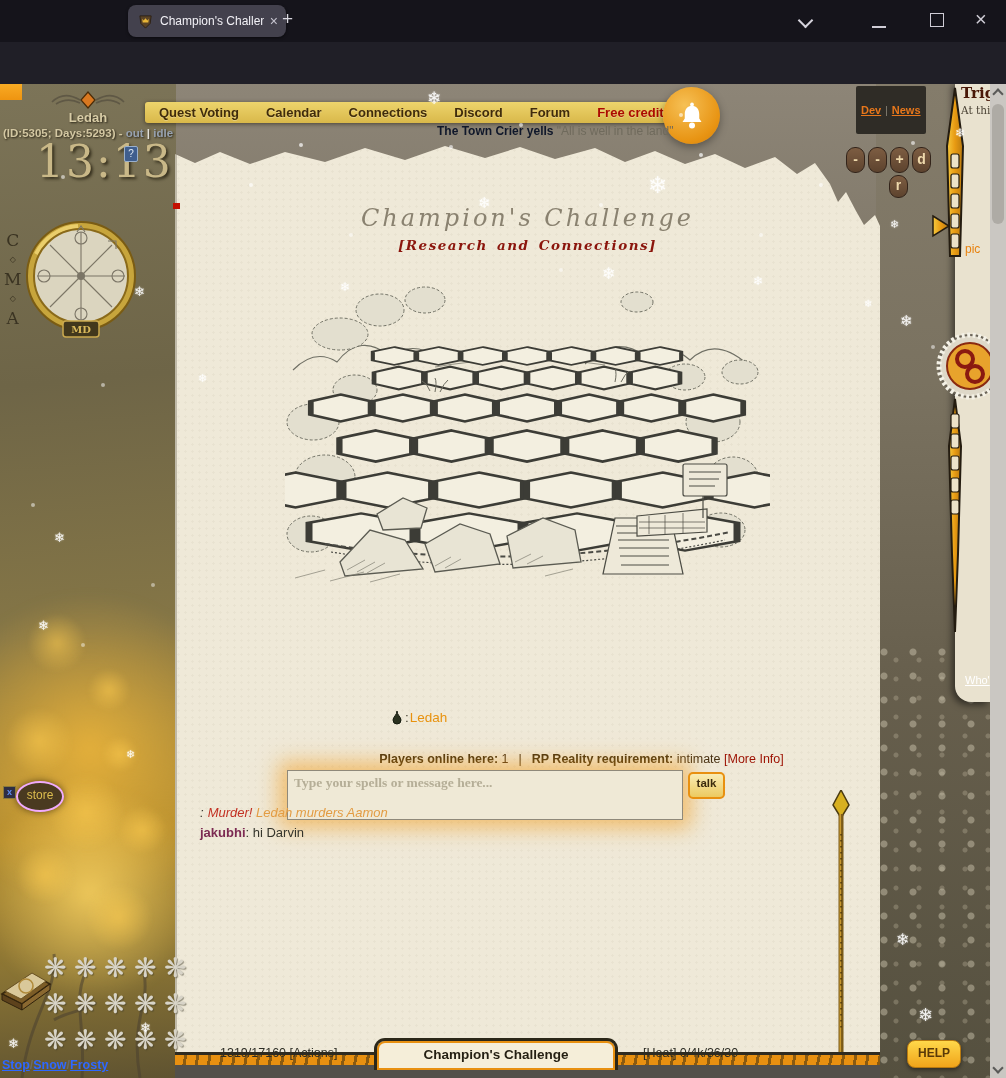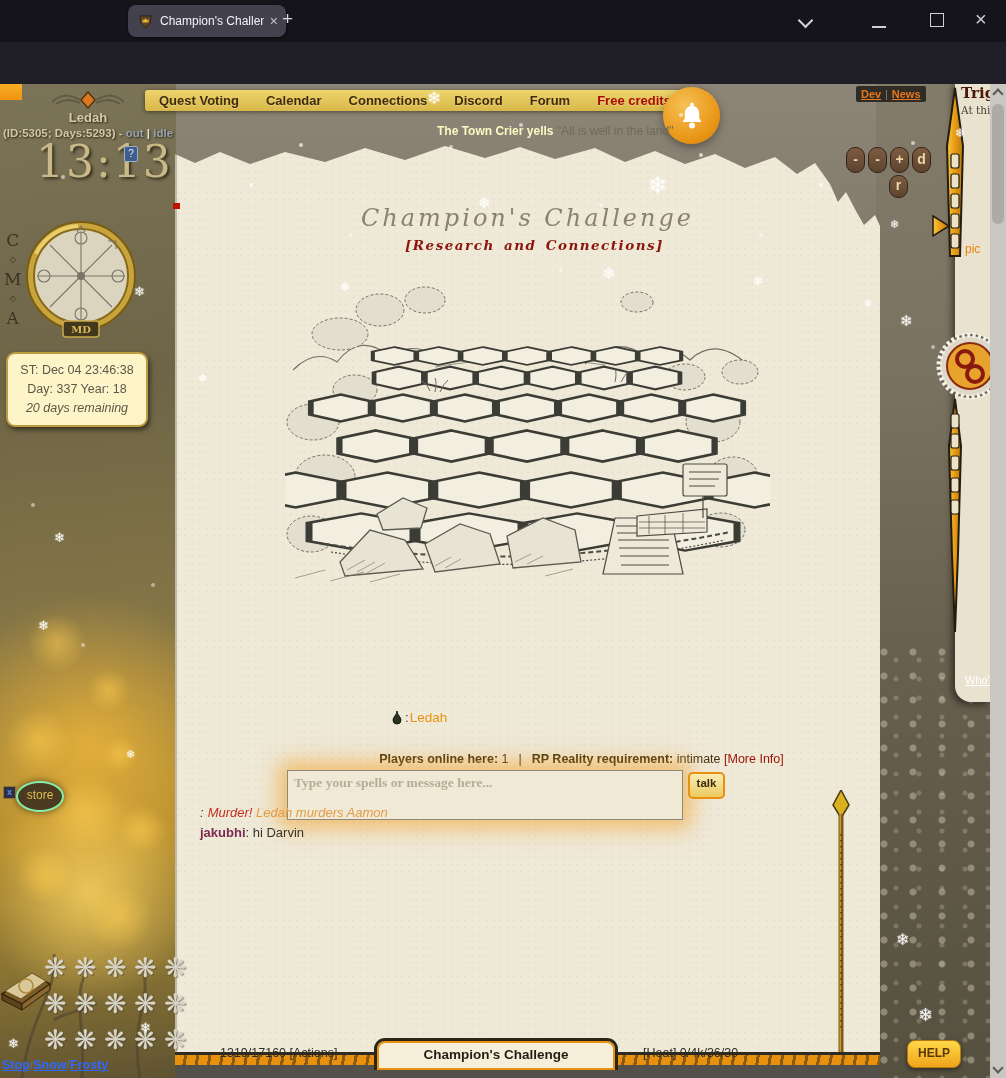--- a/index.html
+++ b/index.html
@@ -38,58 +38,58 @@
   #glow2{left:-20px;top:700px;width:220px;height:220px;border-radius:50%;background:radial-gradient(circle,rgba(255,215,100,.8),rgba(255,215,100,0) 70%);filter:blur(4px);}
   .bokeh{border-radius:50%;background:radial-gradient(circle,rgba(255,205,80,.55),rgba(255,205,80,0) 72%);filter:blur(2px);}
   #rightsb{left:876px;top:0;width:130px;height:994px;background:linear-gradient(#847c6b 0%,#7a7260 30%,#675f4d 60%,#55503f 100%);}
   #foam{left:876px;top:560px;width:130px;height:434px;background-image:radial-gradient(circle at 8px 8px,rgba(225,217,194,.5) 0 3px,transparent 4px),radial-gradient(circle at 20px 16px,rgba(210,200,175,.35) 0 2px,transparent 3px);background-size:29px 24px,23px 19px;opacity:.8;}
   #headband{left:140px;top:0;width:740px;height:150px;background:linear-gradient(#8d8577,#837b6c);}
   
   #paper{left:175px;top:0;width:705px;height:994px;background:#efe9d8;background-image:radial-gradient(rgba(185,176,152,.12) 1px,transparent 1.3px);background-size:7px 7px;clip-path:polygon(0 70px,20px 79px,45px 68px,75px 80px,110px 68px,150px 78px,190px 64px,230px 76px,270px 62px,310px 74px,345px 63px,380px 75px,420px 64px,450px 78px,480px 67px,510px 80px,540px 70px,570px 84px,600px 73px,622px 90px,640px 79px,655px 100px,663px 118px,671px 108px,681px 127px,689px 141px,700px 131px,705px 142px,705px 994px,0 994px);filter:drop-shadow(0 -2px 5px rgba(35,28,14,.7));}
   #paper:after{content:"";position:absolute;left:0;top:64px;width:2px;height:930px;background:rgba(70,62,44,.28);}
   #orangenotch{left:0;top:0;width:22px;height:16px;background:linear-gradient(#f8ab24,#ef9410);}
   
-  #navbar{left:145px;top:6px;height:21px;background:linear-gradient(#edd46c,#d9b84a);border-radius:3px;box-shadow:0 1px 4px rgba(20,15,5,.55);display:flex;align-items:center;padding:0 14px;}
+  #navbar{left:145px;top:18px;height:21px;background:linear-gradient(#edd46c,#d9b84a);border-radius:3px;box-shadow:0 1px 4px rgba(20,15,5,.55);display:flex;align-items:center;padding:0 14px;}
   #navbar span{font-weight:bold;font-size:13px;color:#402c0b;margin-right:27px;white-space:nowrap;text-shadow:0 1px 0 rgba(255,255,255,.25);}
   #navbar .red{color:#ab0a00;margin-right:0;}
-  #devnews{left:856px;top:2px;background:#2f2c26;border-radius:2px;padding:2px 5px;display:flex;gap:4px;align-items:center;}
+  #devnews{left:856px;top:2px;background:#2f2c26;border-radius:2px;padding:18px 5px;display:flex;gap:4px;align-items:center;}
   #devnews a{color:#e8771b;font-size:11px;font-weight:bold;text-decoration:underline;}
   #devnews .sep{color:#8a8578;font-size:10px;}
   #bell{left:663px;top:3px;width:57px;height:57px;border-radius:50%;background:radial-gradient(circle at 38% 32%,#f6c055,#e89413 68%,#d57e08);box-shadow:0 3px 8px rgba(0,0,0,.35);display:flex;align-items:center;justify-content:center;}
   #crier{left:437px;top:40px;font-size:12px;color:#6f6a5c;white-space:nowrap;}
-  #crier b{color:#fef9c3;}
+  #crier b{color:#0f172a;}
   #zbtns{left:846px;top:63px;display:flex;gap:3px;}
   .pill{width:17px;height:24px;background:linear-gradient(#7d5d42,#5d432e);border:1px solid #33241a;border-radius:9px;color:#eed8ab;font-weight:bold;font-size:14px;text-align:center;line-height:22px;}
   #rbtn{left:889px;top:91px;height:21px;line-height:19px;}
   #redsq{left:173px;top:119px;width:7px;height:6px;background:#c41000;}
   
   #emblem{left:50px;top:6px;}
   #pname{left:0;top:26px;width:176px;text-align:center;color:#d8cca6;font-weight:bold;font-size:13px;text-shadow:1px 1px 2px #2c2618;}
   #pmeta{left:0;top:43px;width:176px;text-align:center;font-size:11.5px;font-weight:bold;color:#d3c7a2;text-shadow:1px 1px 2px #2c2618;white-space:nowrap;}
   #pmeta .lnk{color:#97a2b0;font-weight:bold;}
   #pmeta .pipe{color:#e4e2da;}
   #clock{left:36px;top:52px;font-family:"DejaVu Serif",serif;font-size:44px;color:#c9b888;letter-spacing:2px;text-shadow:2px 2px 3px rgba(30,24,10,.75);}
   #qicon{left:124px;top:62px;width:12px;height:14px;background:#3f5e8e;border:1px solid #9ab0cc;border-radius:2px;color:#dfe8f2;font-size:10px;text-align:center;line-height:13px;}
   #letters{left:4px;top:146px;display:flex;flex-direction:column;align-items:center;gap:5px;font-family:"DejaVu Serif",serif;color:#3a3322;}
   #letters .lt{font-size:17px;}
   #letters .dm{font-size:8px;}
   #compass{left:22px;top:134px;}
   #datebox{left:6px;top:268px;width:130px;background:#fdf5c8;border:2px solid #bb9c40;border-radius:9px;box-shadow:2px 3px 5px rgba(0,0,0,.5);padding:7px 4px;text-align:center;color:#5c5749;font-size:12.5px;line-height:19px;}
   #datebox .it{font-style:italic;}
-  #store{left:16px;top:697px;width:44px;height:27px;background:#4a3a20;border:2px solid #86efac;border-radius:50%;color:#dcbd4e;font-size:12px;text-align:center;line-height:25px;box-shadow:0 0 7px rgba(30,20,5,.6);}
+  #store{left:16px;top:697px;width:44px;height:27px;background:#4a3a20;border:2px solid #f0abfc;border-radius:50%;color:#dcbd4e;font-size:12px;text-align:center;line-height:25px;box-shadow:0 0 7px rgba(30,20,5,.6);}
   #xsmall{left:3px;top:702px;width:11px;height:11px;background:#2e2e44;border:1px solid #8a7a3a;color:#5f8ef2;font-size:9px;font-weight:bold;text-align:center;line-height:10px;}
   #snowgrid{left:44px;top:868px;width:150px;display:grid;grid-template-columns:repeat(5,30px);grid-auto-rows:36px;color:#d8d4c8;font-size:27px;text-shadow:1px 1px 1px rgba(60,55,40,.5);}
   #booksvg{left:-4px;top:872px;}
   #snowlinks{left:2px;top:974px;font-size:12.5px;font-weight:bold;}
   #snowlinks a{color:#2f68ff;text-decoration:underline;}
   #snowlinks .sep{color:#6a6a6a;}
   #branches{left:0;top:840px;}
   
   #title{left:175px;top:120px;width:705px;text-align:center;font-family:"DejaVu Serif",serif;font-style:italic;font-size:24px;color:#8a8270;letter-spacing:3px;}
-  #subtitle{left:175px;top:153px;width:705px;text-align:center;font-family:"DejaVu Serif",serif;font-style:italic;font-weight:bold;font-size:13.5px;color:#8b150c;letter-spacing:1.5px;word-spacing:3px;padding-left:7px;}
+  #subtitle{left:175px;top:153px;width:705px;text-align:center;font-family:"DejaVu Serif",serif;font-style:italic;font-weight:bold;font-size:13.5px;color:#8b150c;letter-spacing:1.5px;word-spacing:3px;}
   #illu{left:285px;top:188px;}
   #nores{left:175px;top:563px;width:705px;text-align:center;font-weight:bold;font-size:13px;color:#a59e8a;}
   #present{left:392px;top:626px;display:flex;align-items:center;font-size:13.5px;}
   #present .colon{color:#4a4638;margin:0 1px 0 3px;}
   #present .pl{color:#e8920e;}
   #players{left:175px;top:668px;width:813px;text-align:center;font-size:12.5px;color:#483214;}
   #players b{color:#42300f;}
   #players .mi{color:#9c1000;}
   #players .dv{margin:0 10px;}
   #chatta{left:287px;top:686px;width:382px;height:40px;background:#efe9d6;border:1px solid #8f897a;resize:none;font-family:"Liberation Serif",serif;font-weight:bold;font-size:13.5px;color:#6a6453;padding:4px 6px;box-shadow:0 0 20px 8px rgba(242,153,22,.55);}
@@ -283,25 +283,20 @@
         <circle cx="59" cy="20" r="6"></circle>
           <circle cx="96" cy="58" r="6"></circle>
           <circle cx="59" cy="96" r="6"></circle>
           <circle cx="22" cy="58" r="6"></circle>
         <path d="M55 14 l4 -6 4 6 M86 23 l8 0 0 8"></path>
       </g>
       <circle cx="59" cy="58" r="4" fill="#7b7566"></circle>
       <rect x="41" y="103" width="36" height="16" rx="3" fill="#42381c" stroke="#caa94e" stroke-width="1.5"></rect>
       <text x="59" y="115" text-anchor="middle" font-family="DejaVu Serif,serif" font-size="10" font-weight="bold" fill="#d8b85a">MD</text>
     </svg>
-    <div class="abs" id="datebox">
-      <div>ST: Dec 04 23:46:38</div>
-      <div>Day: 337 Year: 18</div>
-      <div class="it">20 days remaining</div>
-    </div>
     <div class="abs" id="store">store</div>
     <div class="abs" id="xsmall">x</div>
     <svg class="abs" id="booksvg" width="58" height="62" viewBox="0 0 58 62">
       <path d="M6 38 L36 18 L54 28 L26 48 Z" fill="#7c5c26" stroke="#3a2a0e" stroke-width="1.6"></path>
       <path d="M9 35 L36 17 L50 25 L25 43 Z" fill="#d9c89a" stroke="#6a5222" stroke-width="1"></path>
       <path d="M6 38 L26 48 L26 54 L6 44 Z" fill="#5d421c" stroke="#30220c" stroke-width="1"></path>
       <path d="M26 48 L54 28 L54 34 L26 54 Z" fill="#8a6830" stroke="#30220c" stroke-width="1"></path>
       <circle cx="30" cy="30" r="7" fill="none" stroke="#b08a3a" stroke-width="1.6"></circle>
     </svg>
     <div class="abs" id="snowgrid">

